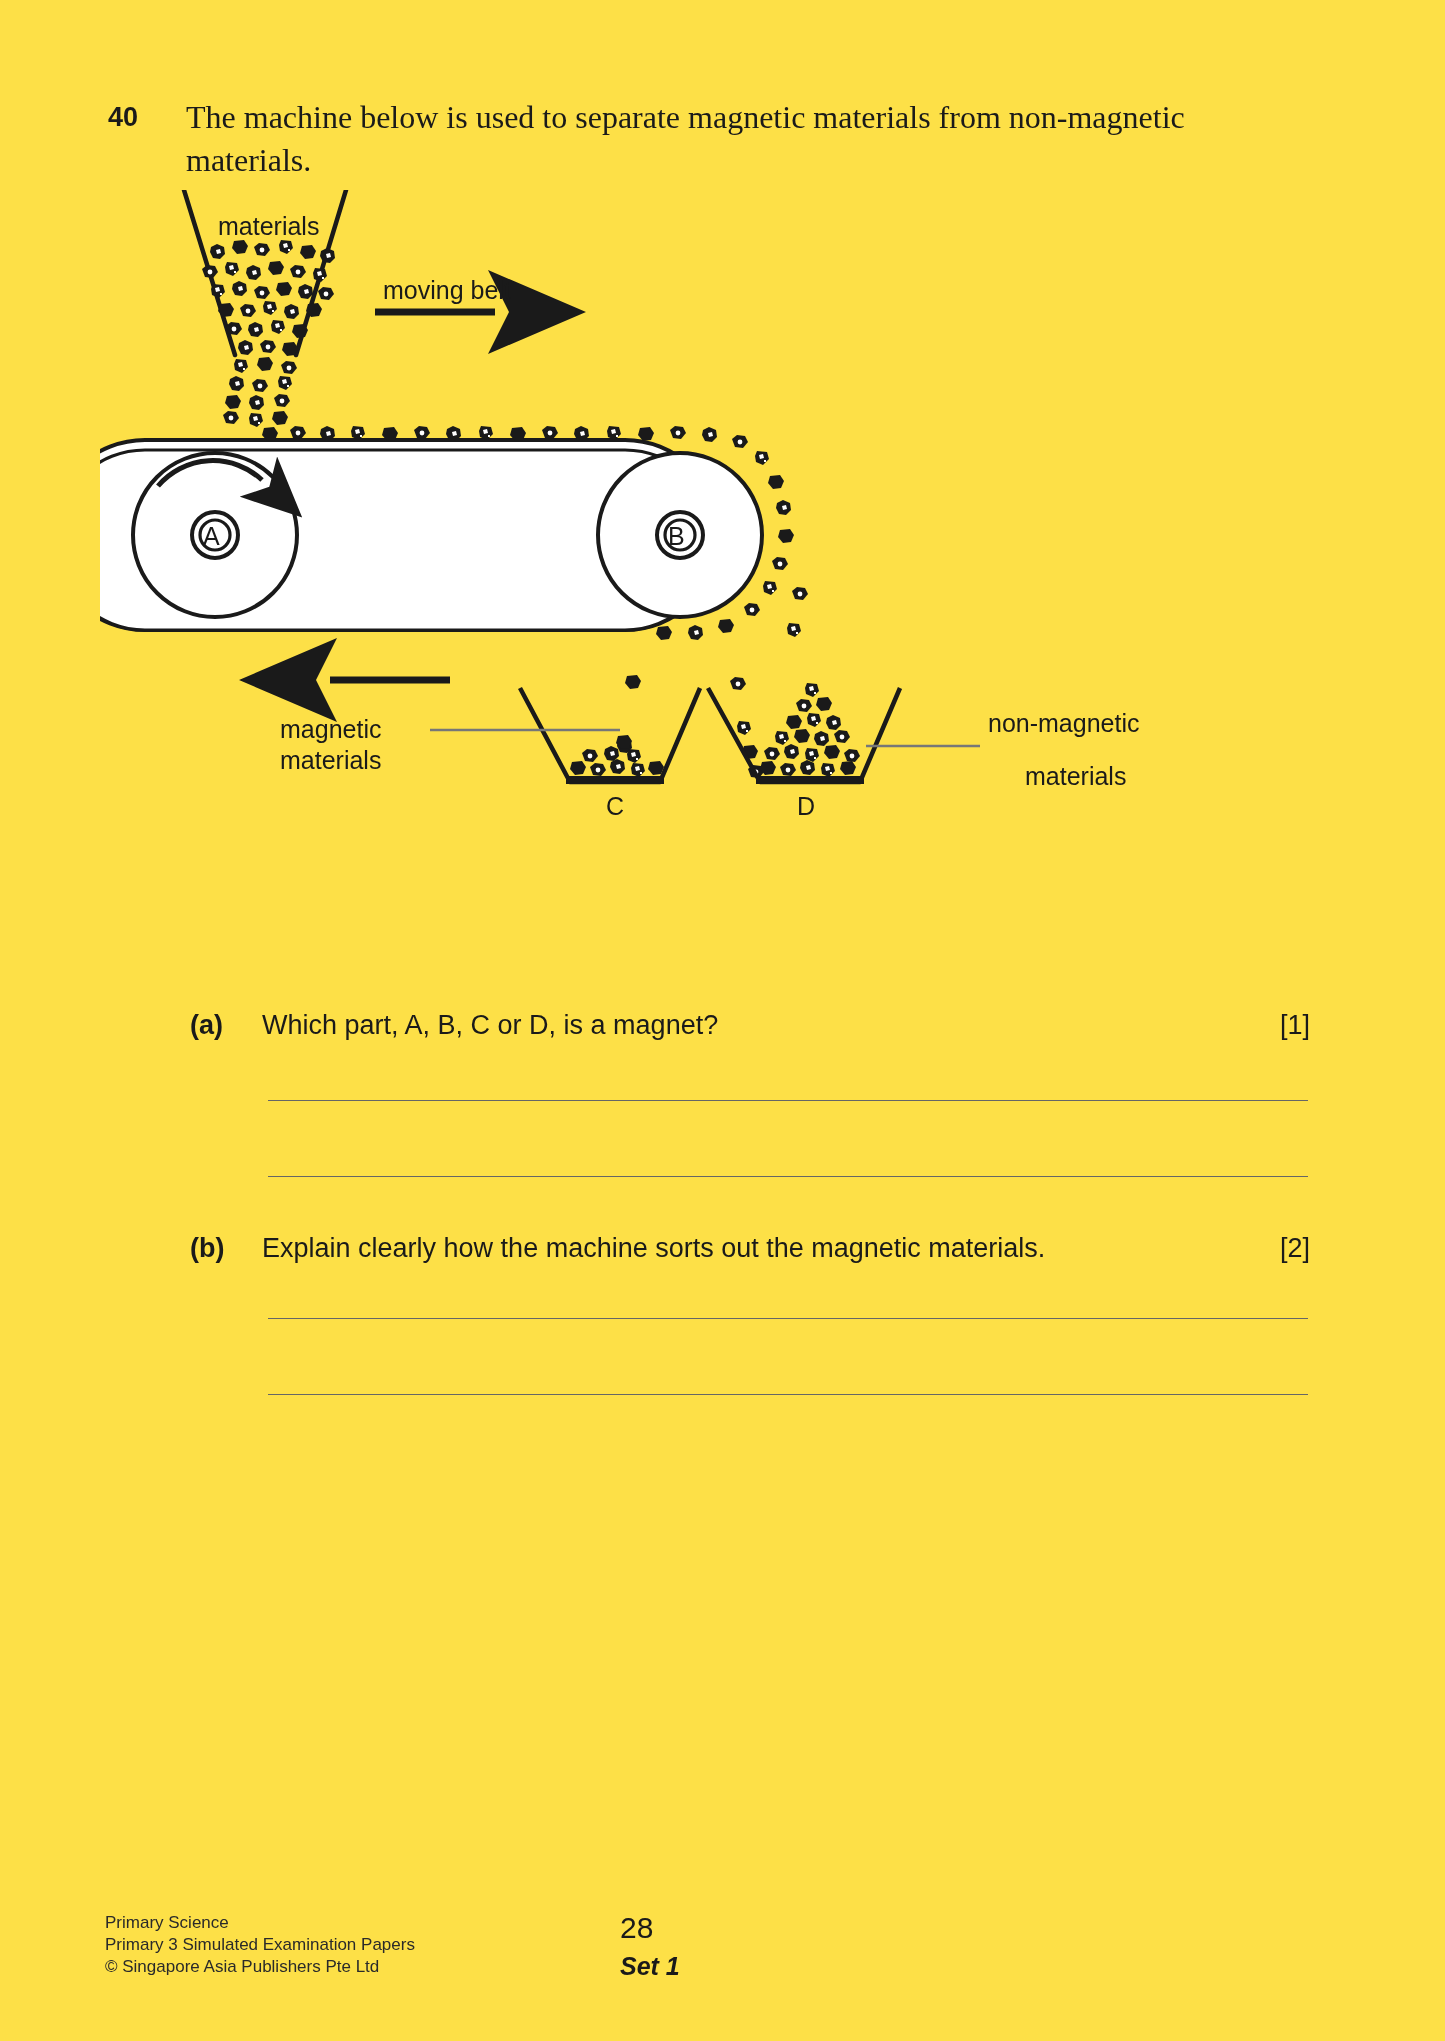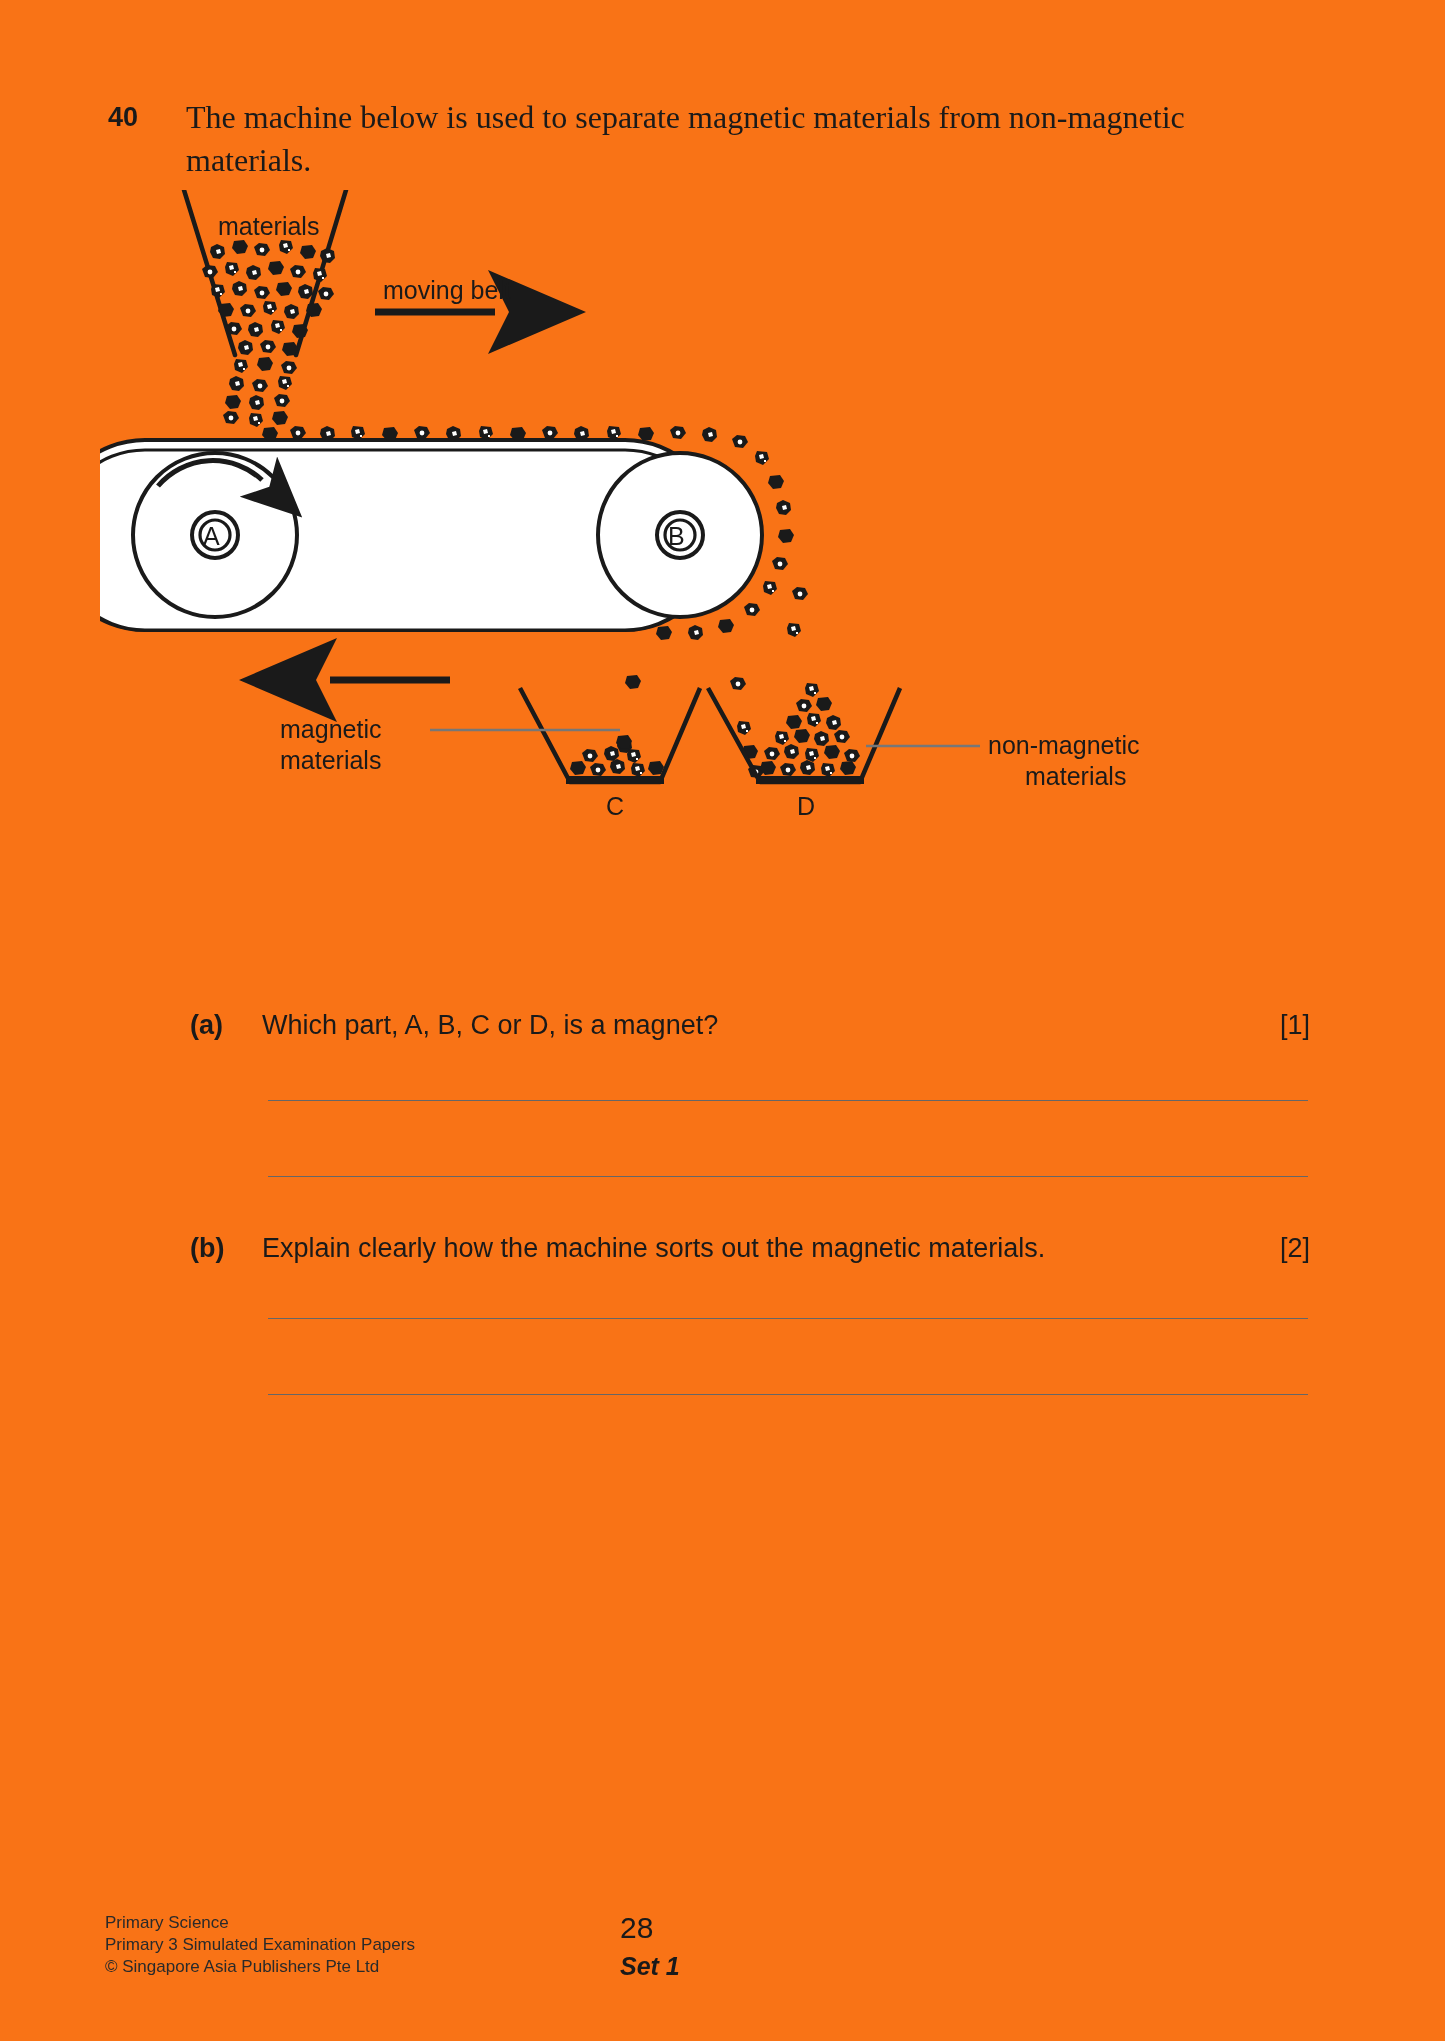--- a/index.html
+++ b/index.html
@@ -8,21 +8,21 @@
     background: #ffffff;
   }
   body {
     font-family: "Liberation Sans", sans-serif;
     color: #1a1a1a;
   }
   .page {
     position: relative;
     width: 1445px;
     height: 2041px;
-    background: #f97316;
+    background: #fde047;
     overflow: hidden;
   }
 
   
   .q-block {
     position: absolute;
     left: 108px;
     top: 96px;
     width: 1200px;
     display: flex;
@@ -336,21 +336,21 @@
 
     <div class="dlabel" style="left:283px; top:84px;">moving belt</div>
 
     <div class="dlabel" style="left:103px; top:330px;">A</div>
 
     <div class="dlabel" style="left:568px; top:330px;">B</div>
 
     <div class="dlabel right" style="left:180px; top:523px; width:145px;">magnetic</div>
     <div class="dlabel right" style="left:180px; top:554px; width:145px;">materials</div>
 
-    <div class="dlabel" style="left:888px; top:539px;text-align:right;">non-magnetic</div>
+    <div class="dlabel" style="left:888px; top:517px;text-align:right;">non-magnetic</div>
     <div class="dlabel" style="left:925px; top:570px;">materials</div>
 
     <div class="dlabel center" style="left:485px; top:600px; width:60px;">C</div>
     <div class="dlabel center" style="left:676px; top:600px; width:60px;">D</div>
   </div>
 
   <div class="subq" style="top:1005px;">
     <div class="subq-tag">(a)</div>
     <div class="subq-text">Which part, A, B, C or D, is a magnet?</div>
     <div class="subq-marks">[1]</div>

